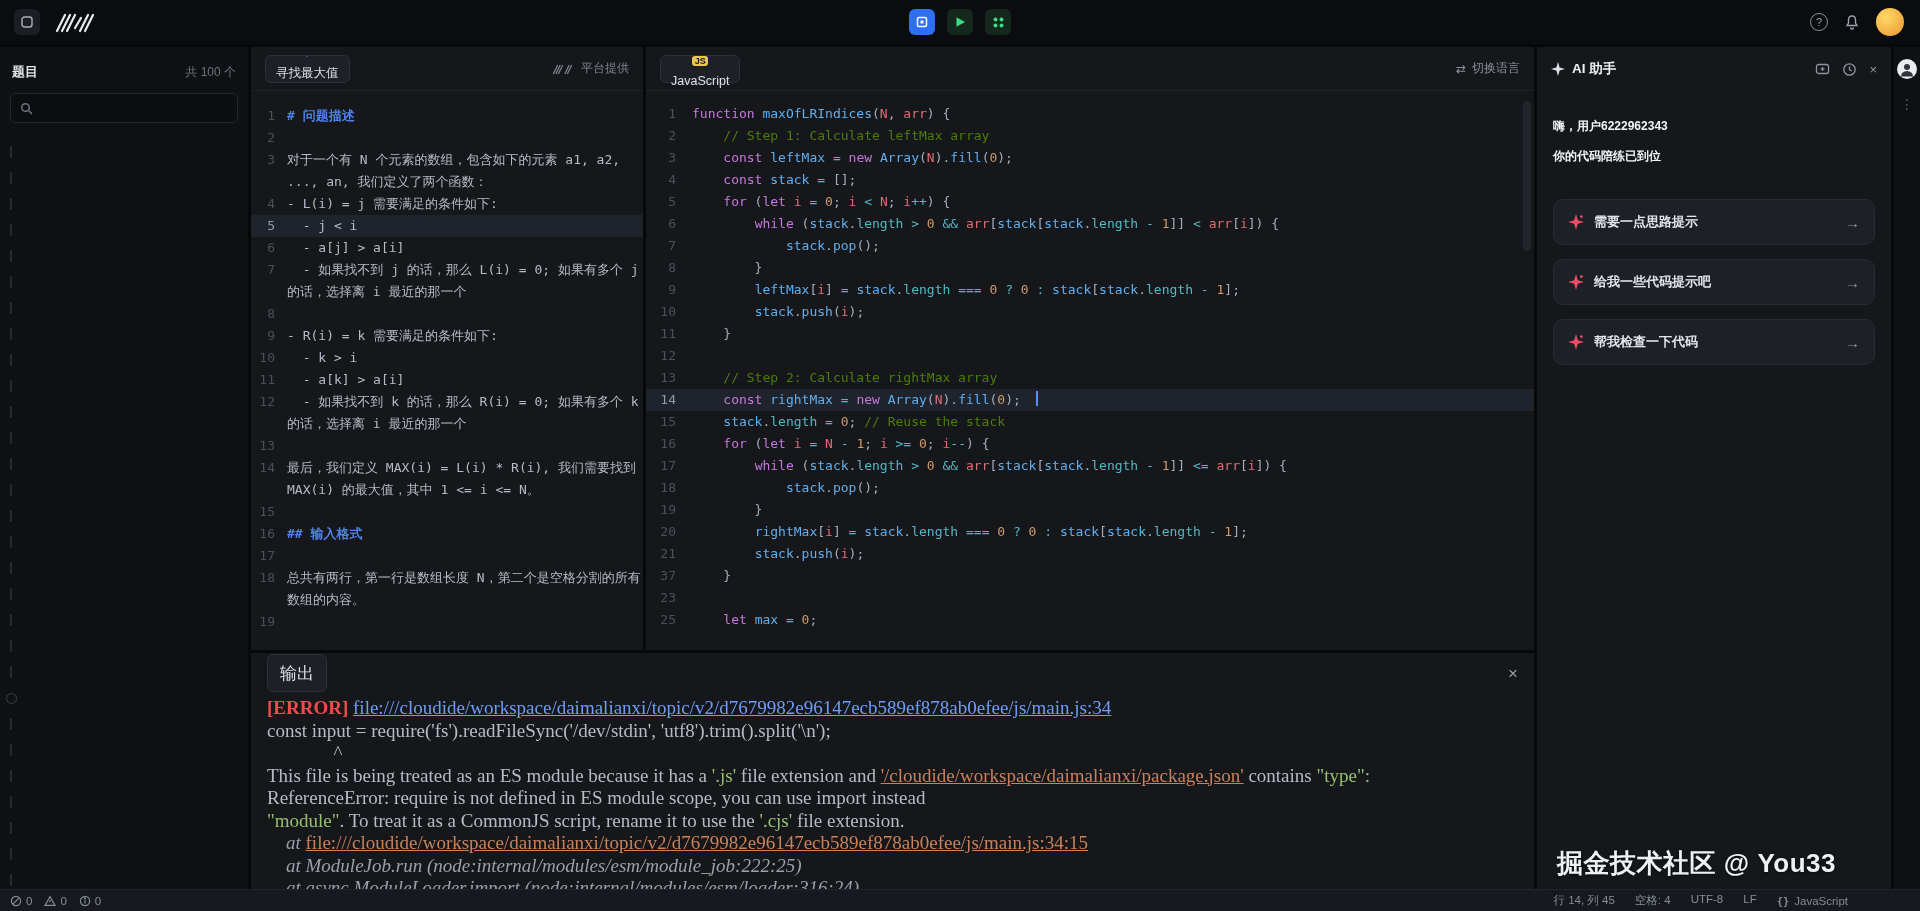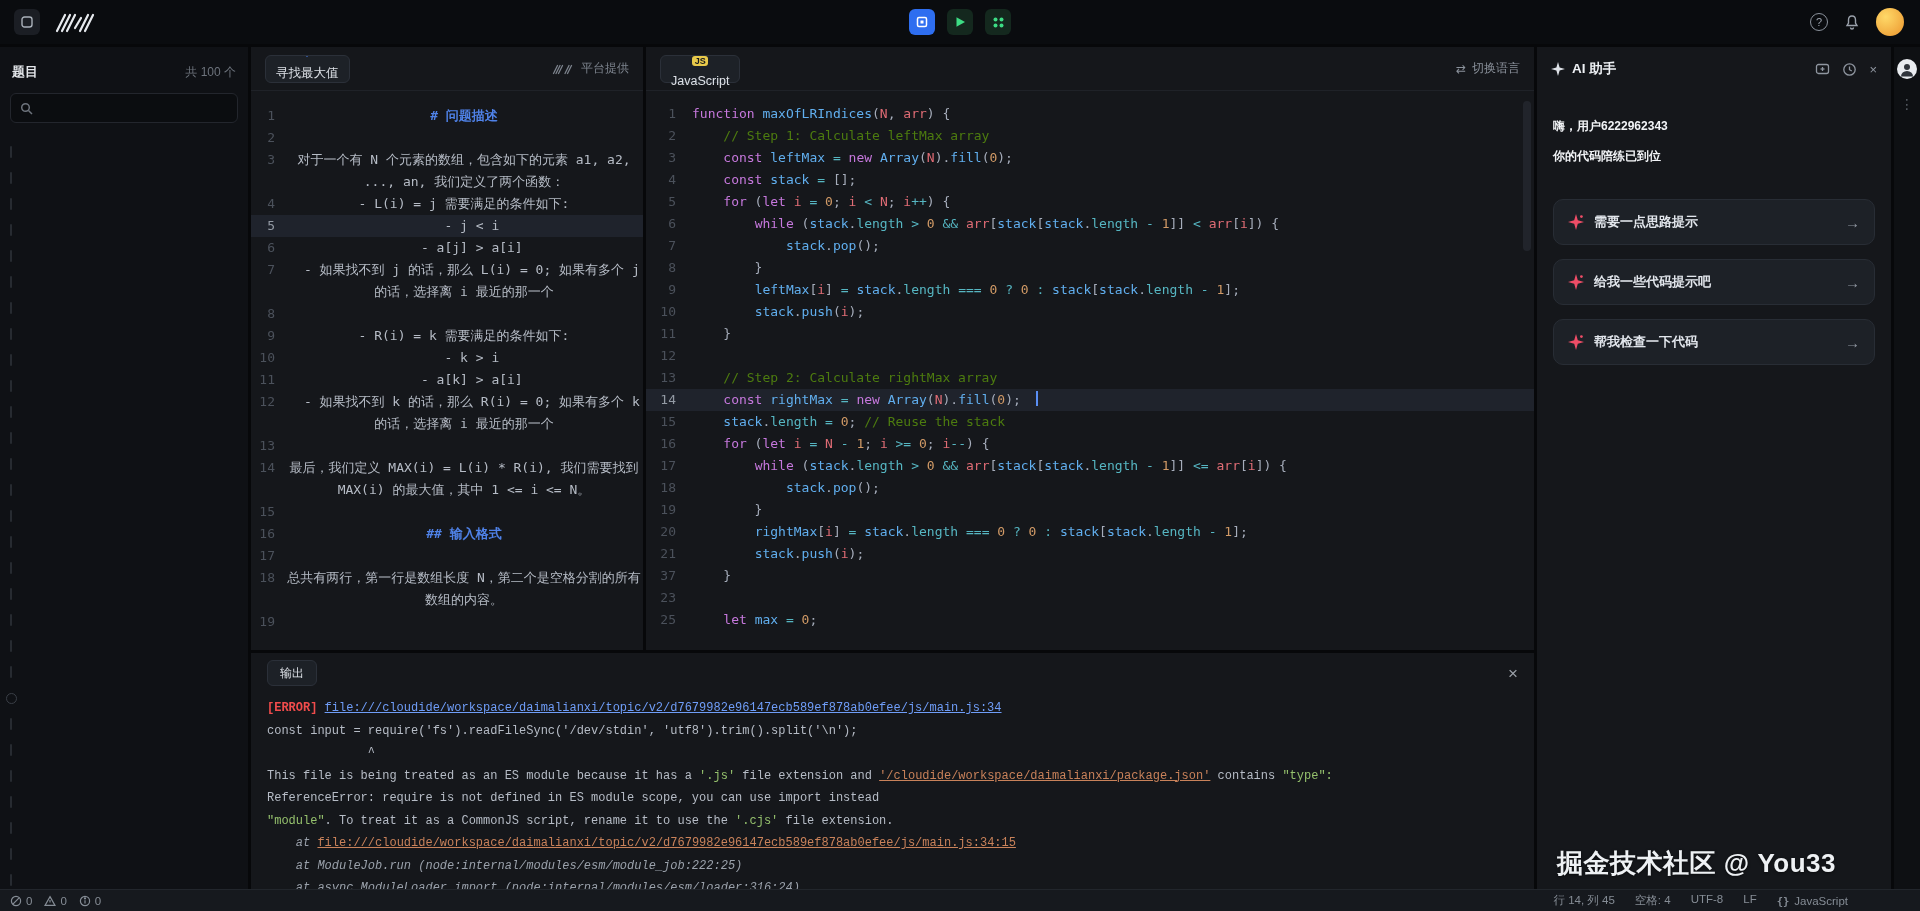--- a/index.html
+++ b/index.html
@@ -49,35 +49,35 @@
   
   .code-area { font-family:"DejaVu Sans Mono","Liberation Mono",monospace; font-size:13px; }
   .p-body { padding-top:14px; }
   .editor .p-body { padding-top:12px; }
   .cl { display:flex; min-height:22px; line-height:22px; }
   .cl.hl { background:#1f232c; }
   .ln { flex:0 0 46px; text-align:right; padding-right:16px; color:#4b515b; user-select:none; }
   .problem .ln { flex:0 0 36px; padding-right:12px; }
   .cl.hl .ln { color:#939aa4; }
   .lt { flex:1; white-space:pre; min-width:0; }
-  .problem .lt { white-space:pre-wrap; word-break:break-all; padding-right:2px;text-align:center; }
+  .problem .lt { white-space:pre-wrap; word-break:break-all; padding-right:2px; }
   .caret { display:inline-block; width:2px; height:15px; background:#5a8ff5; vertical-align:-2px; }
 
   
   .sg-k { color:#c678dd; } .sg-b { color:#61afef; } .sg-v { color:#e06c75; }
   .sg-n { color:#d19a66; } .sg-o { color:#56b6c2; } .sg-m { color:#56b6c2; }
   .sg-c { color:#4d7c0f; } .sg-p { color:#a6adbb; }
   .sg-h { color:#4f82e8; font-weight:600; } .sg-t { color:#b6bcc6; }
 
   
   .o-head { height:40px; display:flex; align-items:center; justify-content:space-between; padding:0 16px; }
-  .o-pill { height:26px; display:inline-flex; align-items:center; background:#1d2127; border:1px solid #2b3039;
-    border-radius:6px; padding:0 12px; font-size:12px; color:#dde1e7; cursor:pointer; }
+  .o-pill { height:38px; display:inline-flex; align-items:center; background:#1d2127; border:1px solid #2b3039;
+    border-radius:6px; padding:0 12px; font-size:17px; color:#dde1e7; cursor:pointer; }
   .o-close { color:#9aa0a8; font-size:17px; cursor:pointer; line-height:1; }
-  .o-body { padding:4px 16px 0; font-family:Liberation Mono, monospace; font-size:12px; color:#ced3da; }
+  .o-body { padding:4px 16px 0; font-family:Liberation Serif, serif; font-size:19px; color:#ced3da; }
   .o-body .cl { min-height:22.5px; line-height:22.5px; }
   .sg-err { color:#f14c4c; font-weight:600; }
   .sg-lnk1 { color:#6f9df8; text-decoration:underline; cursor:pointer; }
   .sg-lnk2 { color:#c9825a; text-decoration:underline; cursor:pointer; }
   .sg-s { color:#95c16d; }
   .sg-dim { color:#9aa1ab; font-style:italic; }
 
   
   .sb-head { padding:16px 12px 10px; display:flex; justify-content:space-between; align-items:center; }
   .sb-title { font-size:13px; color:#e3e6ea; font-weight:600; }

